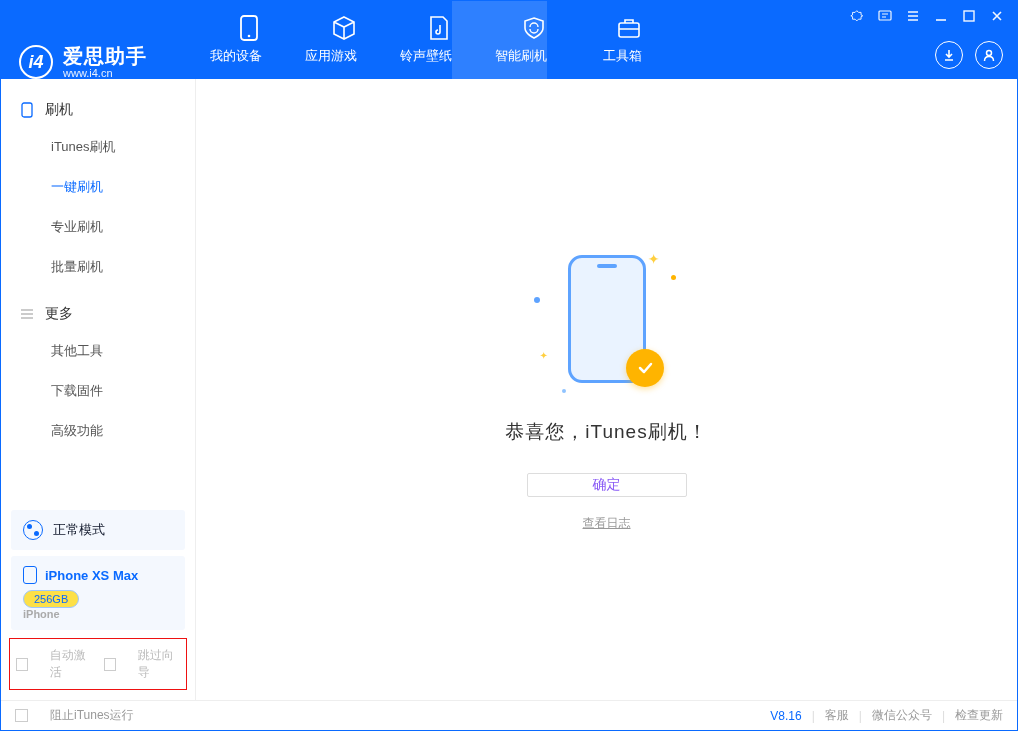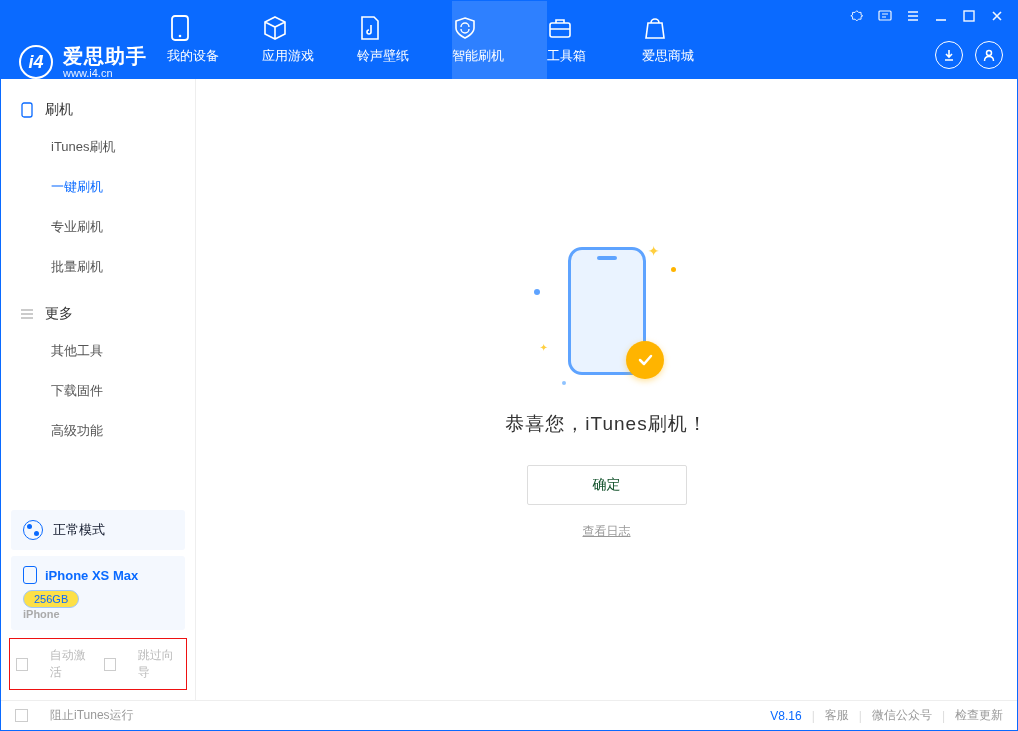--- a/index.html
+++ b/index.html
@@ -7,21 +7,21 @@
 
 
 .header { height: 78px; background: linear-gradient(180deg,#0a6aff 0%,#0a6aff 100%); display: flex; align-items: stretch; color: #fff; position: relative; }
 .logo-area { display: flex; align-items: flex-end; padding: 0 20px 0 18px; gap: 10px; }
 .logo-circle { width: 34px; height: 34px; border: 2.5px solid #fff; border-radius: 50%; display: flex; align-items: center; justify-content: center; font-weight: bold; font-size: 18px; font-style: italic; }
 .logo-text { display: flex; flex-direction: column; line-height: 1.1; }
 .logo-text .cn { font-size: 20px; font-weight: 600; letter-spacing: 1px; }
 .logo-text .en { font-size: 11px; opacity: 0.9; }
 
 .nav { display: flex; }
-.nav-item { width: 95px; display: flex; flex-direction: column; align-items: flex-start; justify-content: center; gap: 6px; cursor: pointer; position: relative; }
+.nav-item { width: 95px; display: flex; flex-direction: column; align-items: flex-end; justify-content: center; gap: 6px; cursor: pointer; position: relative; }
 .nav-item.active { background: rgba(255,255,255,0.15); }
 .nav-icon { width: 26px; height: 26px; display: flex; align-items: center; justify-content: center; }
 .nav-item span { font-size: 13px; }
 
 .header-right { position: absolute; right: 10px; top: 6px; display: flex; gap: 8px; align-items: center; }
 .header-right .wbtn { width: 20px; height: 18px; display: flex; align-items: center; justify-content: center; cursor: pointer; opacity: 0.95; }
 .header-icons-bottom { position: absolute; right: 14px; bottom: 10px; display: flex; gap: 12px; }
 .circ-btn { width: 28px; height: 28px; border: 1.8px solid #fff; border-radius: 50%; display: flex; align-items: center; justify-content: center; cursor: pointer; }
 
 
@@ -51,21 +51,21 @@
 
 .main { flex:1; position: relative; display:flex; flex-direction:column; align-items:center; justify-content:center; }
 .illus { width:170px; height:150px; position:relative; margin-bottom: 22px; }
 .phone { width:78px; height:128px; border:3.5px solid #5ea3ff; border-radius:14px; background:#eaf3ff; position:absolute; left:50%; top:8px; transform:translateX(-50%); }
 .phone::before { content:''; position:absolute; top:6px; left:50%; transform:translateX(-50%); width:20px; height:4px; border-radius:3px; background:#5ea3ff; }
 .check-badge { position:absolute; right:28px; bottom:10px; width:38px; height:38px; background:#ffb400; border-radius:50%; display:flex;align-items:center;justify-content:center; box-shadow:0 2px 6px rgba(255,180,0,0.4); }
 .sparkle { position:absolute; color:#ffcf3f; font-size:14px; }
 .dot { position:absolute; width:6px;height:6px;border-radius:50%; }
 
 .success-title { font-size: 19px; color:#333; letter-spacing:1px; margin-bottom: 28px; }
-.ok-btn { width:160px; padding:10px 0; border:1px solid #ddd; background:#fff; font-size:14px; color:#14532d; cursor:pointer; border-radius:2px; margin-bottom:18px; }
+.ok-btn { width:160px; padding:2px 0; border:1px solid #ddd; background:#fff; font-size:14px; color:#8b5cf6; cursor:pointer; border-radius:2px; margin-bottom:18px; }
 .log-link { font-size:12px; color:#999; cursor:pointer; text-decoration:underline; }
 
 
 .footer { height:30px; border-top:1px solid #eee; display:flex; align-items:center; padding:0 14px; font-size:12px; color:#999; justify-content:space-between; }
 .footer-left { display:flex; align-items:center; gap:6px; }
 .footer-right { display:flex; align-items:center; gap:10px; }
 .footer-right .sep { color:#ddd; }
 .flink { cursor:pointer; }
 .ver { color:#0a6aff; }
 </style>
@@ -117,28 +117,20 @@
       <span>智能刷机</span>
     </div>
     <div class="nav-item">
       <div class="nav-icon">
           <svg width="26" height="22" viewBox="0 0 26 22">
             <rect x="3" y="6" width="20" height="14" rx="2" fill="none" stroke="#fff" stroke-width="1.6"></rect>
             <path d="M9 6 V3 H17 V6 M3 12 H23" fill="none" stroke="#fff" stroke-width="1.6"></path>
           </svg>
         </div>
       <span>工具箱</span>
-    </div>
-    <div class="nav-item">
-      <div class="nav-icon">
-          <svg width="24" height="24" viewBox="0 0 24 24">
-            <path d="M5 7 H19 L21 22 H3 Z M8 7 A4 4 0 0 1 16 7" fill="none" stroke="#fff" stroke-width="1.6"></path>
-          </svg>
-        </div>
-      <span>爱思商城</span>
     </div>
   </div>
   <div class="header-right">
     <div class="wbtn">
         <svg width="14" height="14" viewBox="0 0 14 14">
           <path d="M7 1 L9 3 H12 V6 L14 7 L12 8 V11 H9 L7 13 L5 11 H2 V8 L0 7 L2 6 V3 H5 Z" fill="none" stroke="#fff" stroke-width="1.1" transform="scale(0.85) translate(1,1)"></path>
         </svg>
       </div>
     <div class="wbtn">
         <svg width="14" height="14" viewBox="0 0 14 14">

